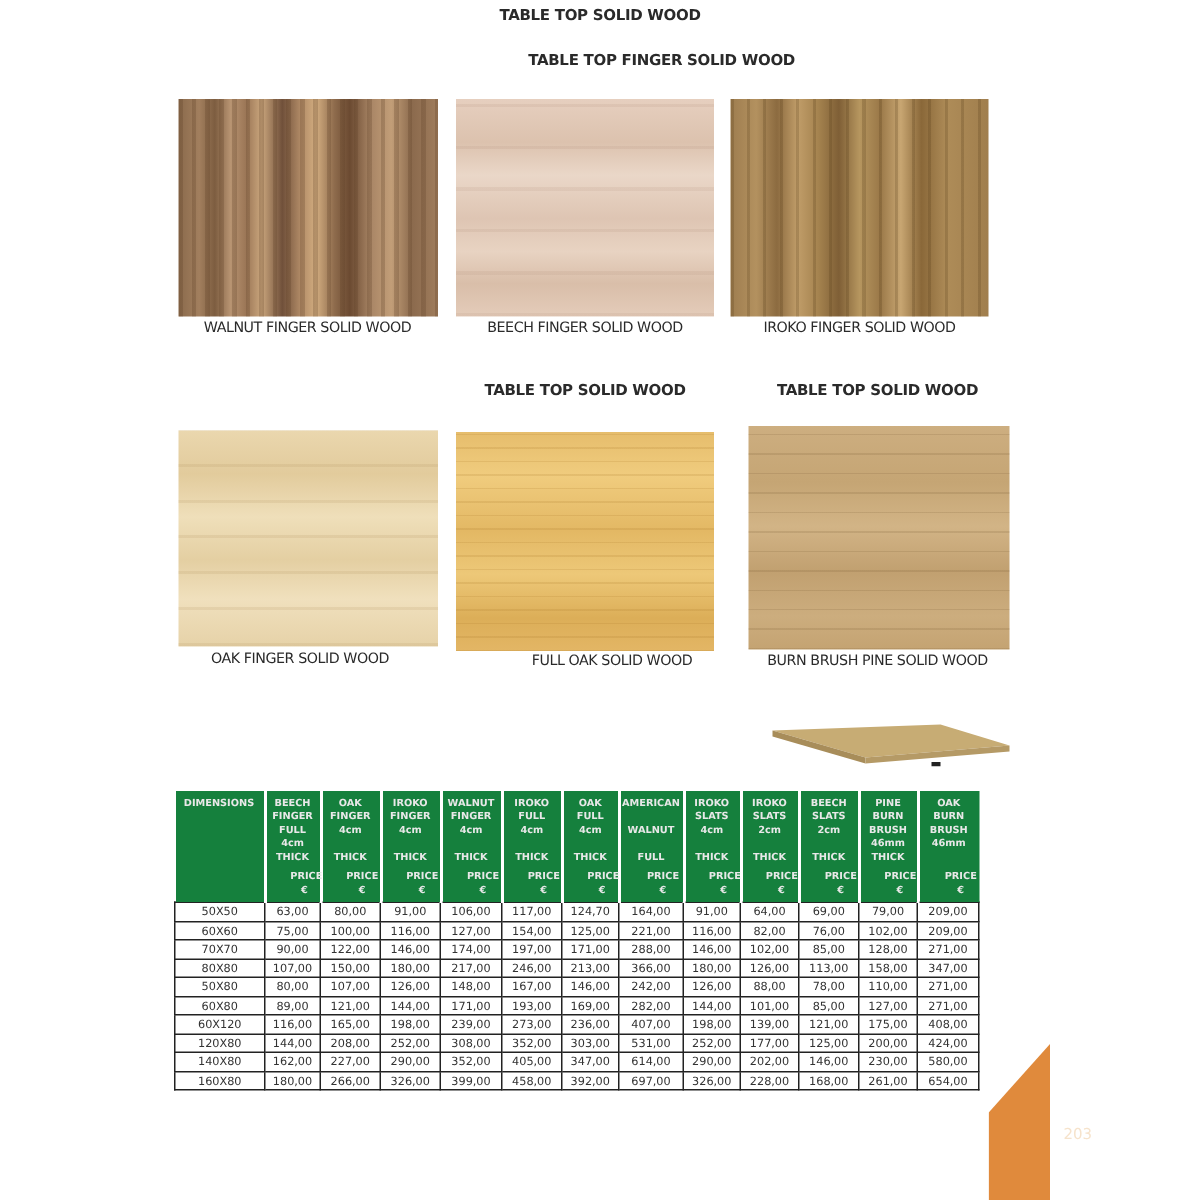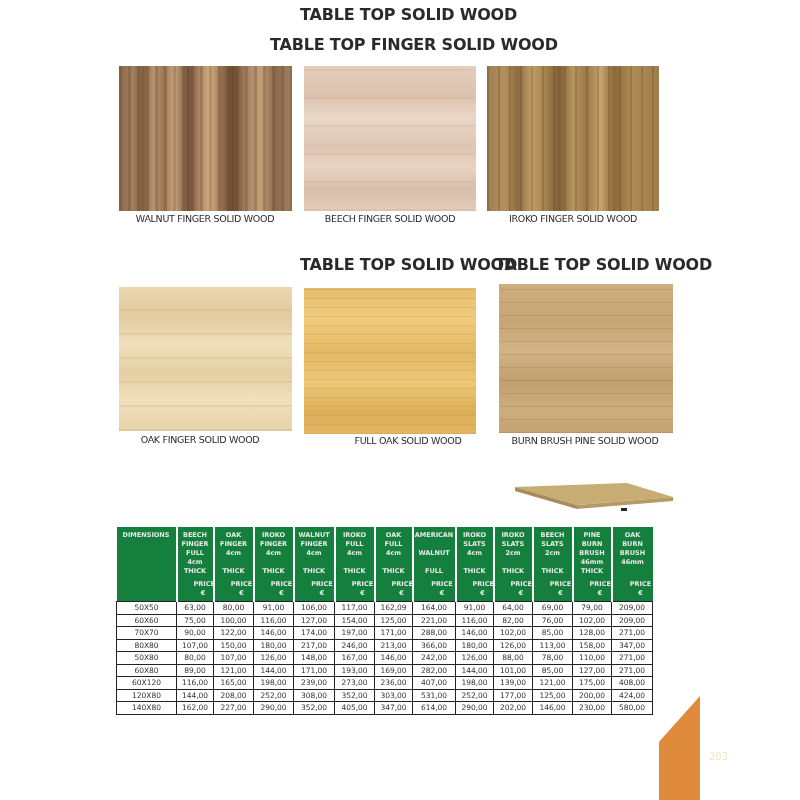--- a/index.html
+++ b/index.html
@@ -1,17 +1,17 @@
 <!DOCTYPE html>
 <html><head>
 <meta charset="utf-8">
 <style>
   html, body { margin:0; padding:0; background:#ffffff; }
   body { width:800px; height:800px; position:relative; overflow:hidden; font-family:"DejaVu Sans", sans-serif; color:#222; }
-  .title { position:absolute; font-weight:bold; font-size:16px; letter-spacing:-0.2px; color:#2a2a2a; white-space:nowrap; text-align:center; }
+  .title { position:absolute; font-weight:bold; font-size:10px; letter-spacing:-0.2px; color:#2a2a2a; white-space:nowrap; text-align:center; }
   .swatch { position:absolute; }
   .caption { position:absolute; font-weight:normal; font-size:9.5px; letter-spacing:-0.3px; color:#2a2a2a; white-space:nowrap; text-align:center; }
 
   
   .walnut { background:
       repeating-linear-gradient(90deg, rgba(90,60,35,0.25) 0 3px, transparent 3px 9px),
       linear-gradient(90deg,#8a6a4c 0%,#a27f5e 8%,#7d5d40 14%,#b89472 20%,#9b7656 26%,#caa67d 32%,#70503a 40%,#b08a66 47%,#d2ad80 53%,#8f6c4d 60%,#6b4a31 66%,#a88565 74%,#c29e78 82%,#8b6a4d 90%,#a07d5d 100%); }
   .beech { background:
       repeating-linear-gradient(0deg, rgba(150,110,90,0.10) 0 2px, transparent 2px 28px),
       linear-gradient(180deg,#e6cfbf 0%,#dcc2ae 20%,#ead7c8 35%,#dec5b3 55%,#e8d3c2 70%,#d9bea9 85%,#e4ccba 100%); }
@@ -191,21 +191,21 @@
     </tr>
   </thead>
   <tbody id="price-body">
       <tr>
         <td>50X50</td>
         <td>63,00</td>
         <td>80,00</td>
         <td>91,00</td>
         <td>106,00</td>
         <td>117,00</td>
-        <td>162,09</td>
+        <td>124,70</td>
         <td>164,00</td>
         <td>91,00</td>
         <td>64,00</td>
         <td>69,00</td>
         <td>79,00</td>
         <td>209,00</td>
       </tr>
       <tr>
         <td>60X60</td>
         <td>75,00</td>
@@ -319,17 +319,32 @@
         <td>352,00</td>
         <td>405,00</td>
         <td>347,00</td>
         <td>614,00</td>
         <td>290,00</td>
         <td>202,00</td>
         <td>146,00</td>
         <td>230,00</td>
         <td>580,00</td>
       </tr>
+      <tr>
+        <td>160X80</td>
+        <td>180,00</td>
+        <td>266,00</td>
+        <td>326,00</td>
+        <td>399,00</td>
+        <td>458,00</td>
+        <td>392,00</td>
+        <td>697,00</td>
+        <td>326,00</td>
+        <td>228,00</td>
+        <td>168,00</td>
+        <td>261,00</td>
+        <td>654,00</td>
+      </tr>
     </tbody>
 </table>
 
 <div class="page-tab"></div>
 <div class="page-num">203</div>
 
 </body></html>

